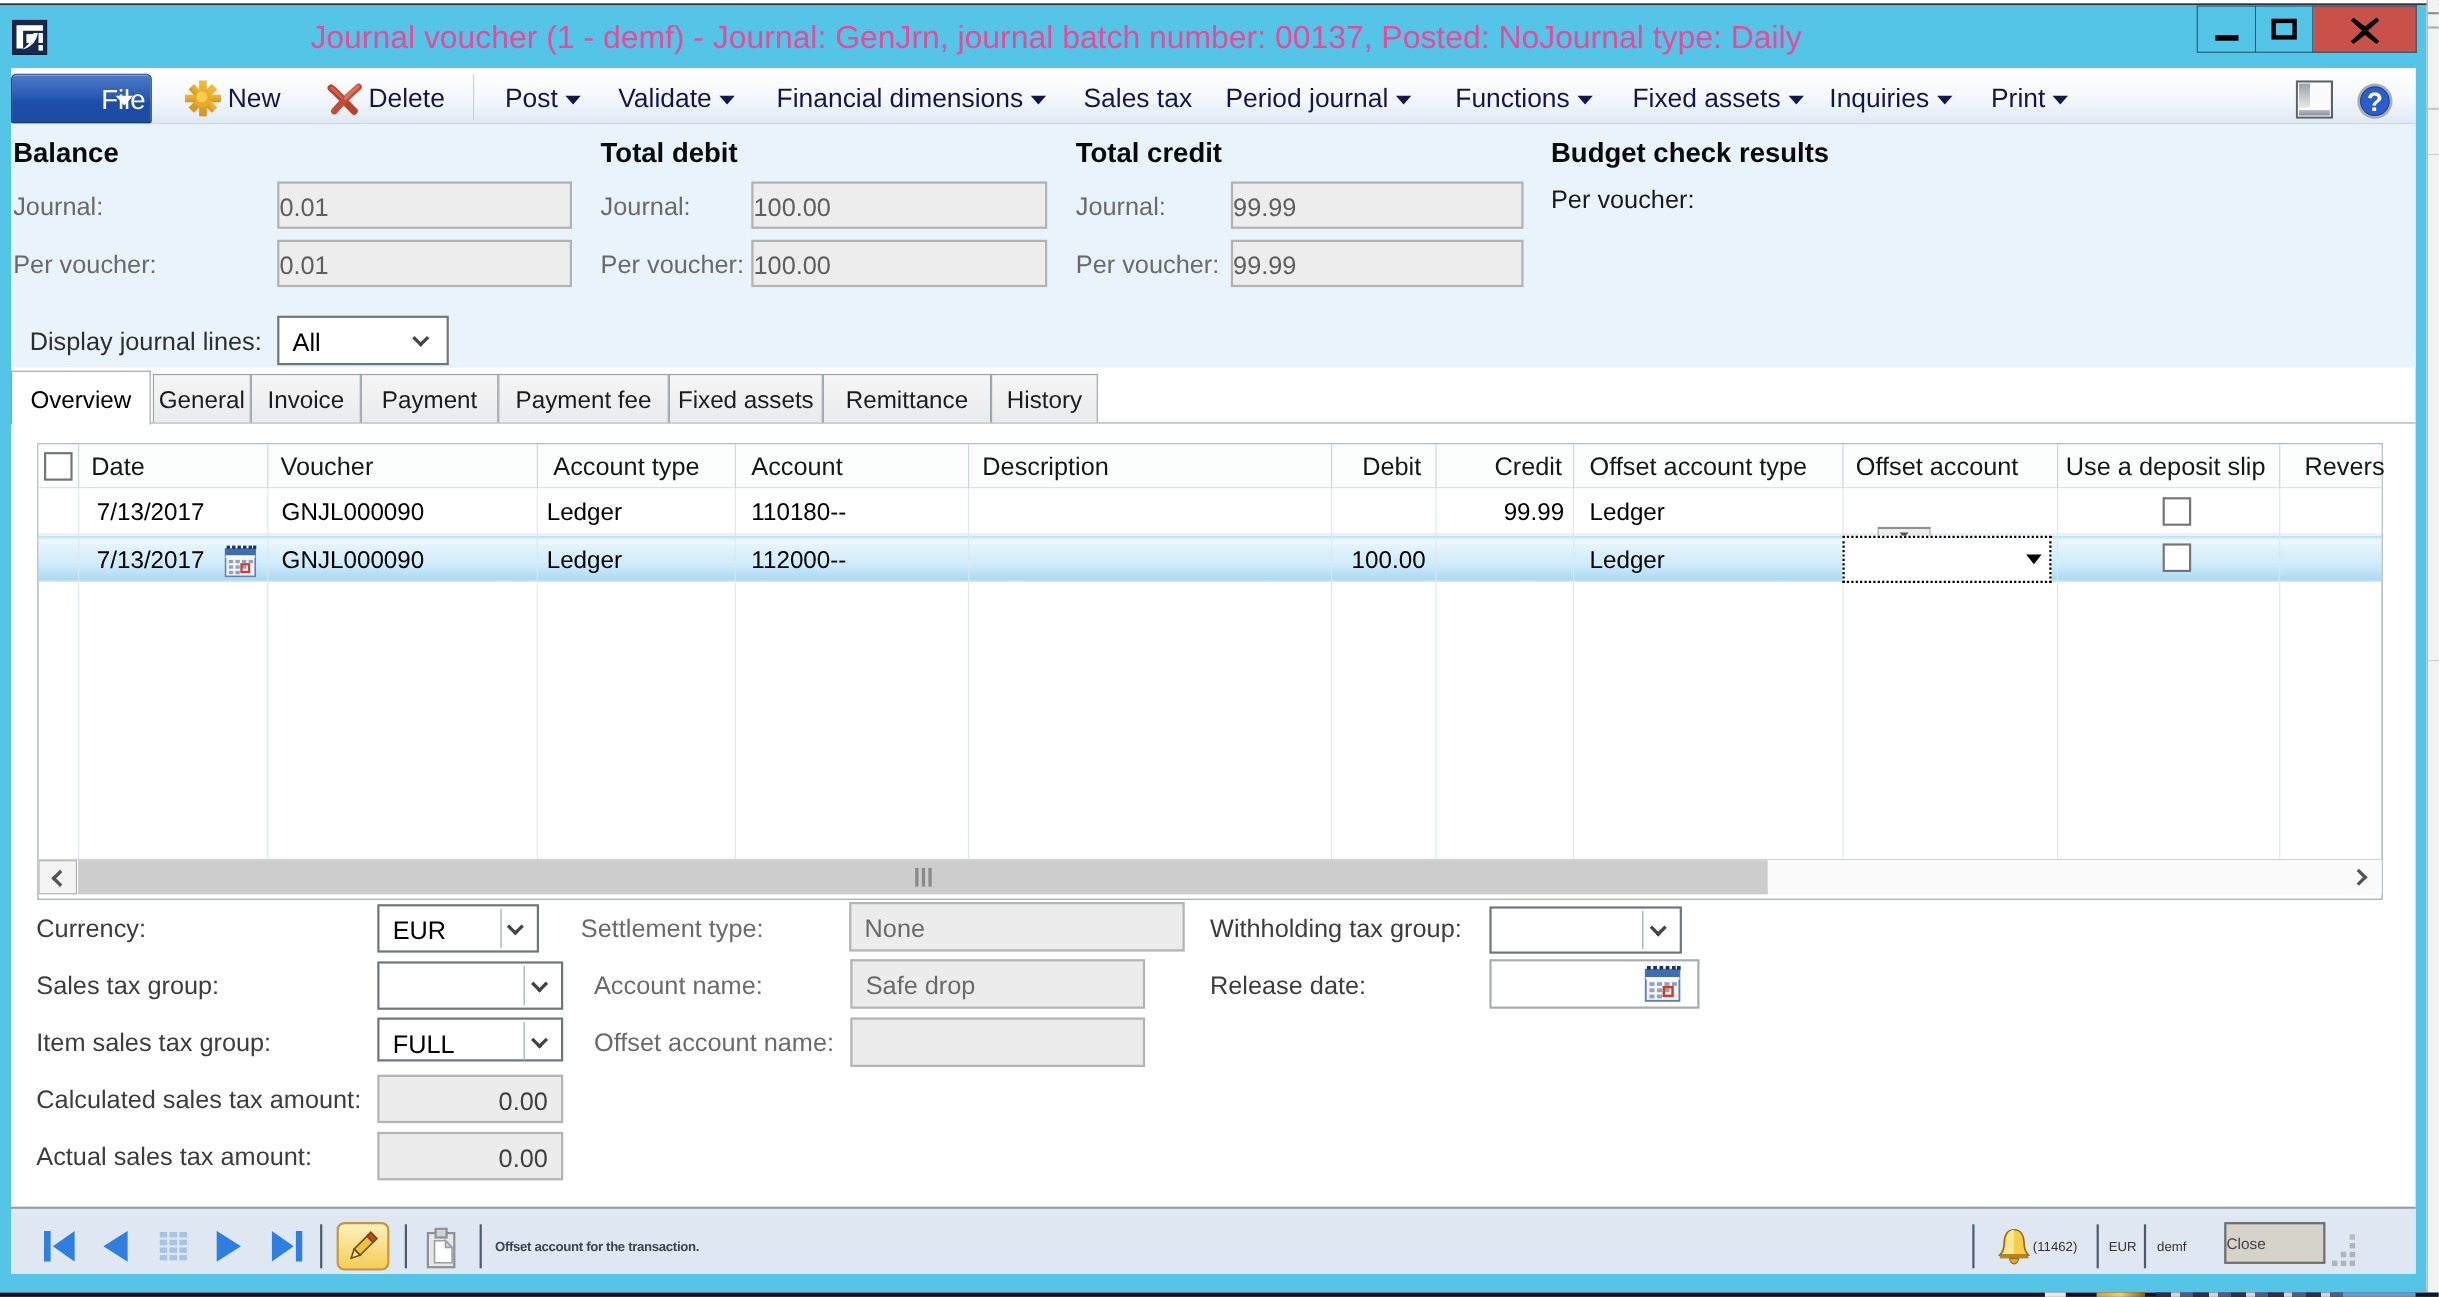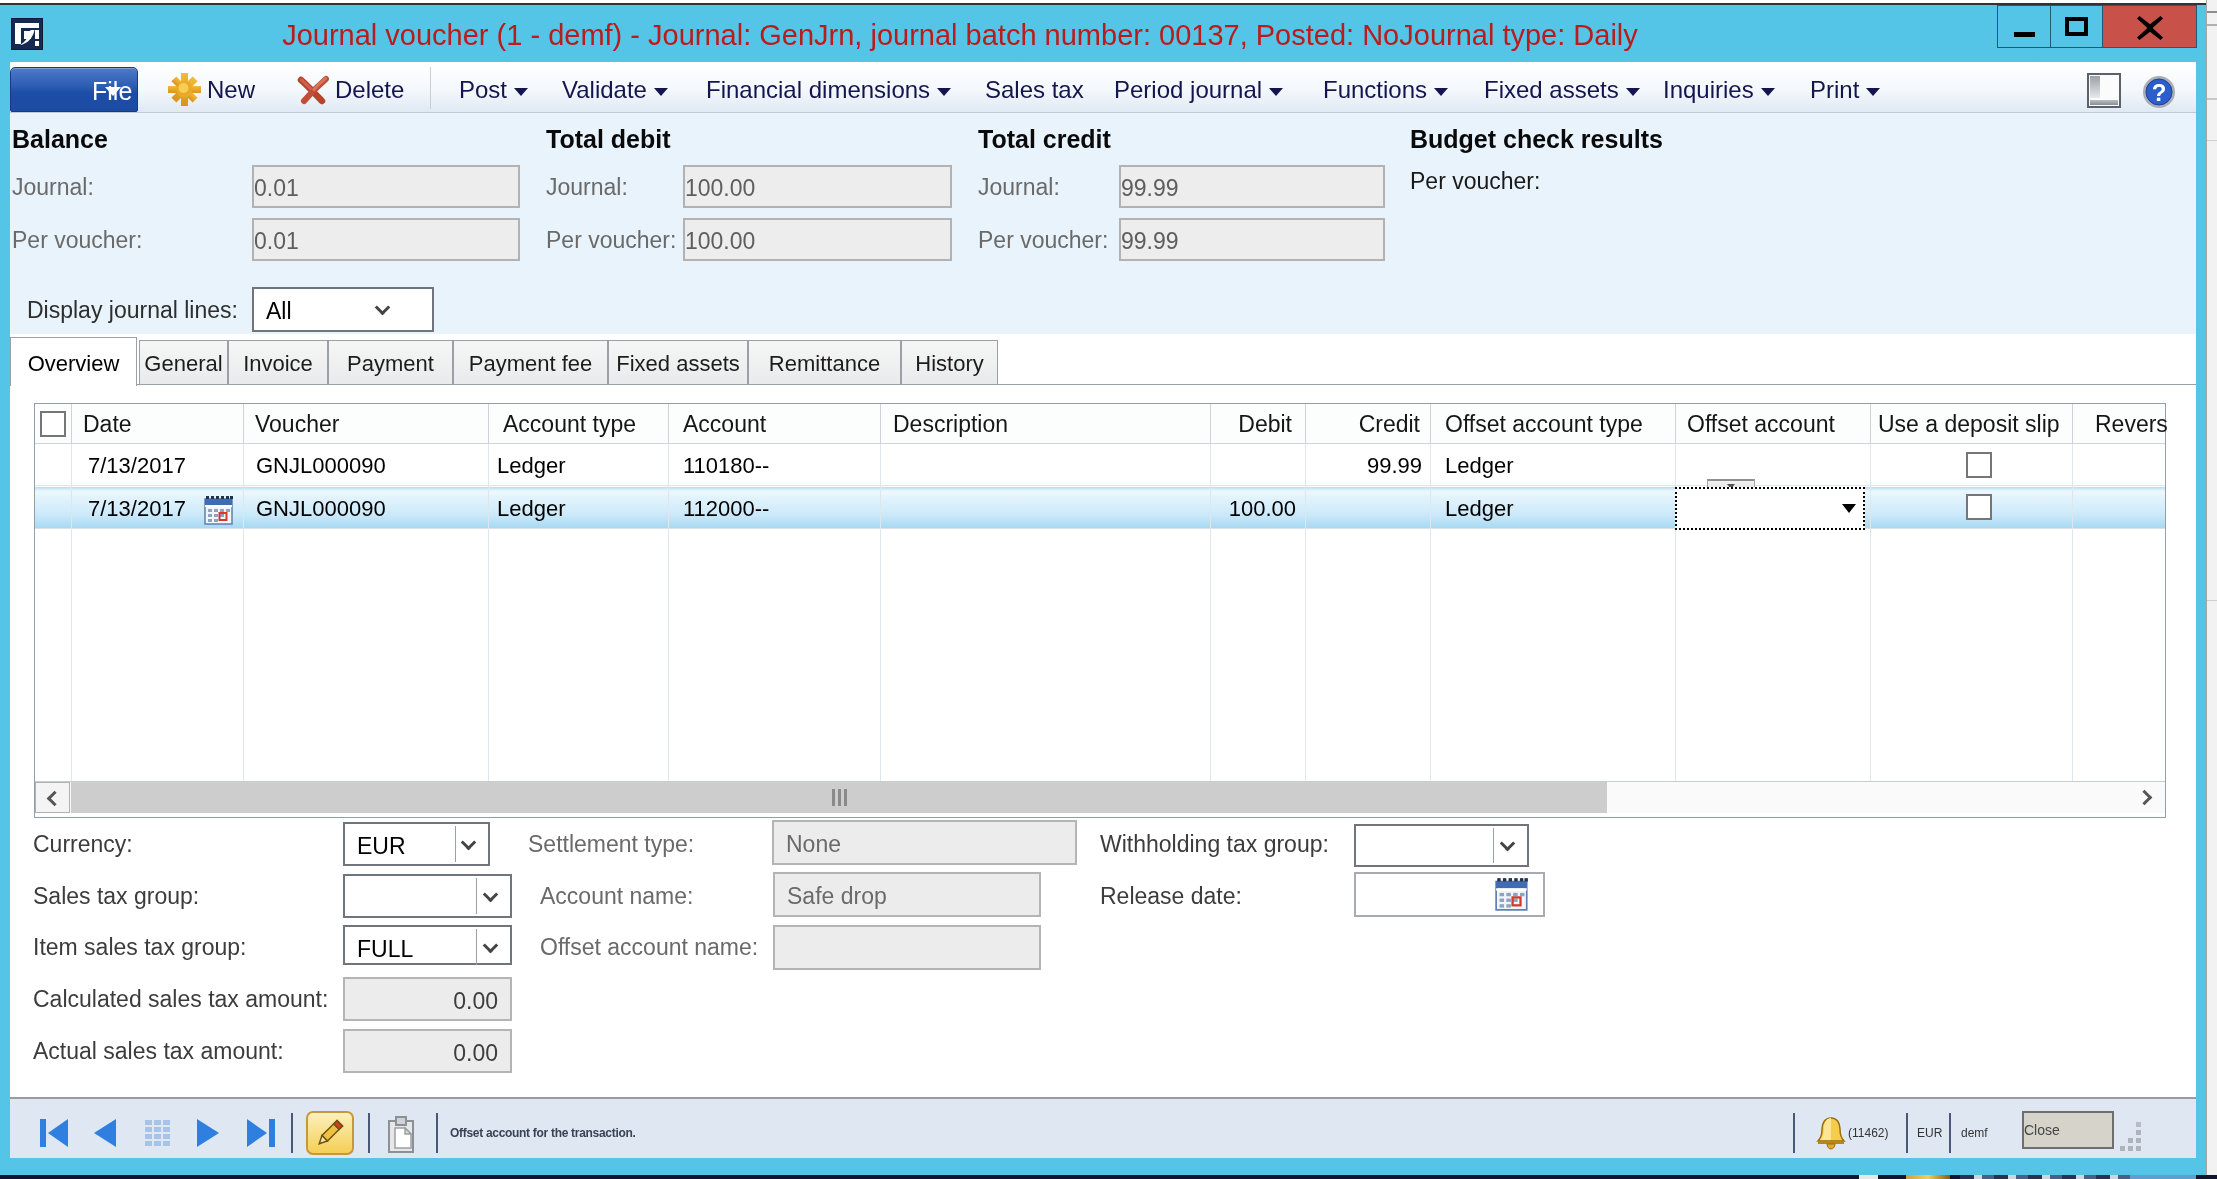--- a/index.html
+++ b/index.html
@@ -4,21 +4,21 @@
 <style>
 html,body{margin:0;padding:0;width:2217px;height:1179px;overflow:hidden;background:#fff;
  font-family:"Liberation Sans",sans-serif;}
 *{box-sizing:border-box;}
 .abs{position:absolute;}
 #root{position:absolute;left:0;top:0;width:2217px;height:1179px;}
 
 #topstrip{left:0;top:0;width:2217px;height:5px;background:#ffffff;border-bottom:2px solid #333333;}
 #rightbg{left:2206px;top:0;width:11px;height:1179px;background:#f2f2f2;border-left:1px solid #a6a6a6;}
 #win{left:0;top:5px;width:2206px;height:1170px;background:#55c5e7;}
-#caption{left:0;top:19px;width:1920px;text-align:center;font-size:29px;color:#b91c1c;}
+#caption{left:0;top:19px;width:1920px;text-align:center;font-size:29px;color:#ec4899;}
 .capbtn{top:0;height:43px;border:1px solid #1d5a74;}
 #btnmin{left:1997px;width:54px;background:#55c5e7;}
 #btnmax{left:2051px;width:52px;background:#55c5e7;border-left:none;}
 #btnclose{left:2103px;width:94px;background:#c85149;border-left:none;}
 #client{left:10px;top:62px;width:2186px;height:1096px;background:#fff;}
 
 #toolbar{left:10px;top:62px;width:2186px;height:51px;background:linear-gradient(180deg,#ffffff 0%,#f4f8fc 55%,#dfe9f4 100%);border-bottom:1px solid #c3c9d3;}
 .tbtext{top:76px;font-size:24px;color:#15154d;white-space:nowrap;}
 .caret{display:inline-block;width:0;height:0;border-left:7px solid transparent;border-right:7px solid transparent;border-top:8px solid #15154d;margin-left:7px;position:relative;top:-2px;}
 #filebtn{left:10px;top:67px;width:128px;height:45px;border-radius:5px 5px 2px 2px;border:1px solid #123c86;
@@ -169,21 +169,21 @@
   <div class="abs lbl" style="left:12px;top:227px">Per voucher:</div>
   <div class="abs lbl" style="left:546px;top:227px">Per voucher:</div>
   <div class="abs lbl" style="left:978px;top:227px">Per voucher:</div>
   <div class="abs bfield" style="left:252px;top:165px;width:268px">0.01</div>
   <div class="abs bfield" style="left:683px;top:165px;width:269px">100.00</div>
   <div class="abs bfield" style="left:1119px;top:165px;width:266px">99.99</div>
   <div class="abs bfield" style="left:252px;top:218px;width:268px">0.01</div>
   <div class="abs bfield" style="left:683px;top:218px;width:269px">100.00</div>
   <div class="abs bfield" style="left:1119px;top:218px;width:266px">99.99</div>
   <div class="abs" style="left:27px;top:297px;font-size:23px;color:#2e2e2e">Display journal lines:</div>
-  <div class="abs ddown" style="left:252px;top:287px;width:182px;height:45px">
+  <div class="abs ddown" style="left:252px;top:287px;width:156px;height:45px">
     <div class="abs" style="left:12px;top:9px;font-size:23px;color:#000">All</div>
     <div class="chev" style="left:123px;top:13px"></div>
   </div>
 
   <div class="abs" id="tabline"></div>
   <div class="abs tab" style="left:139px;width:89px">General</div>
   <div class="abs tab" style="left:228px;width:100px">Invoice</div>
   <div class="abs tab" style="left:328px;width:125px">Payment</div>
   <div class="abs tab" style="left:453px;width:155px">Payment fee</div>
   <div class="abs tab" style="left:608px;width:140px">Fixed assets</div>

